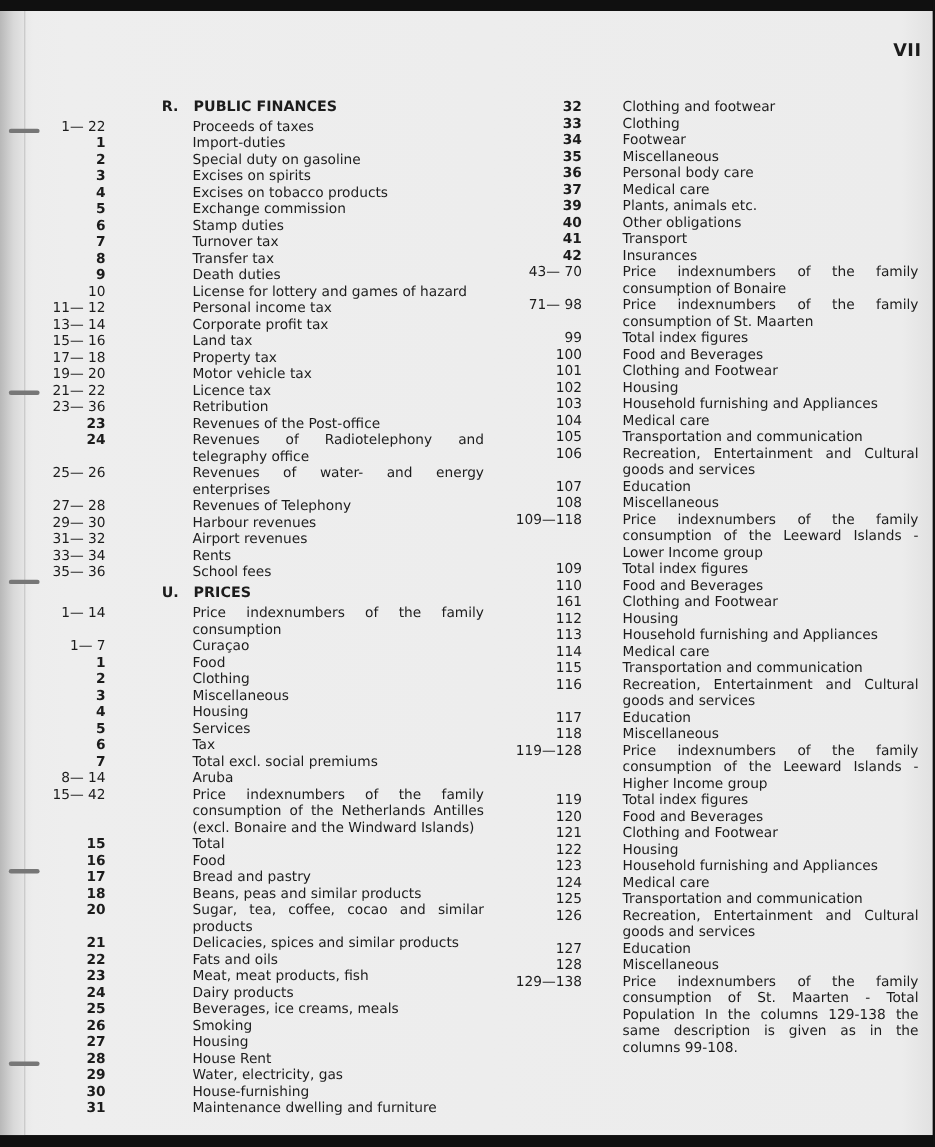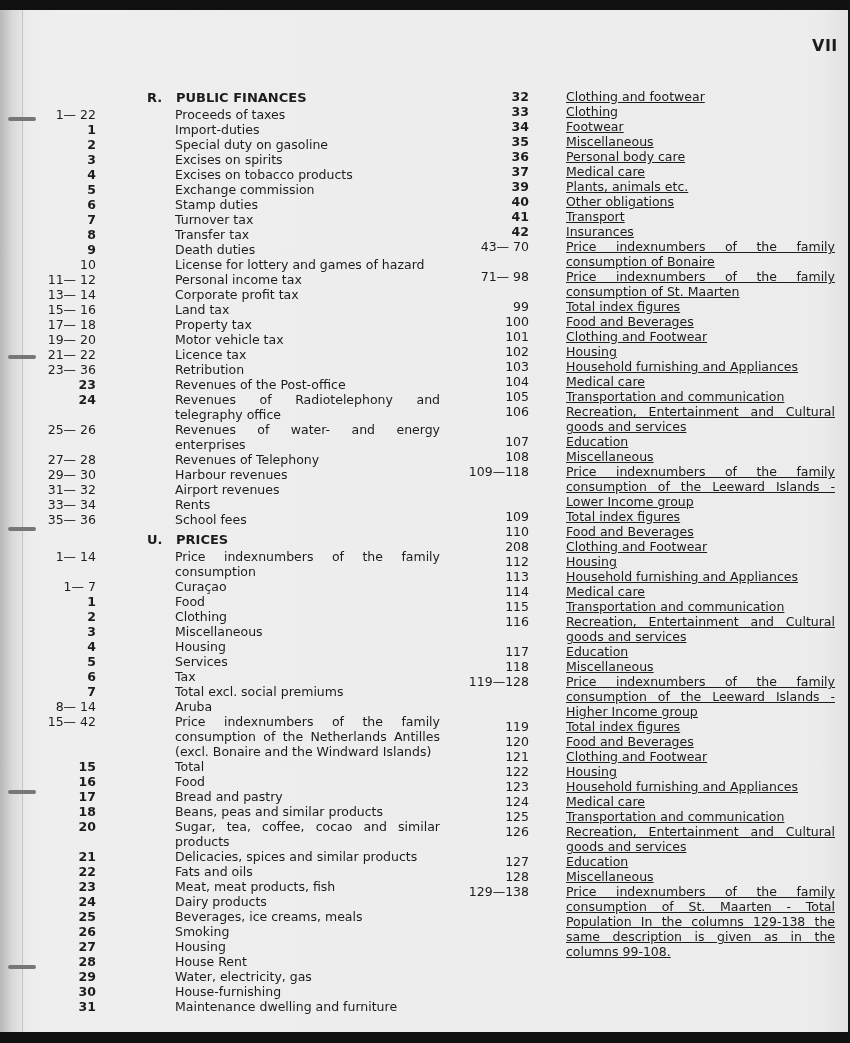--- a/index.html
+++ b/index.html
@@ -34,21 +34,21 @@
 
   .row { display: flex; font-size: 12.5px; line-height: 15px; }
   .num { flex: 0 0 auto; text-align: right; white-space: nowrap; }
   .col-left .num { width: 66px; }
   .col-right .num { width: 89px; }
   .num.bold { font-weight: bold; }
   .gap-left { width: 79px; flex: 0 0 79px; }
   .gap-right { width: 37px; flex: 0 0 37px; }
   .desc { flex: 1 1 auto; text-align: justify; }
   .col-left .desc { max-width: 265px; }
-  .col-right .desc { max-width: 270px; text-decoration: underline; }
+  .col-right .desc { max-width: 270px; }
   .section-head {
     font-size: 13px; font-weight: bold; line-height: 18px; margin-left: 117px;
     display: flex;
   }
   .section-letter { width: 29px; }
   .spacer-lg { height: 4px; }
 </style>
 </head>
 <body>
 
@@ -469,21 +469,21 @@
     <span class="num">109</span>
     <span class="gap-right"></span>
     <span class="desc">Total index figures</span>
   </div>
       <div class="row">
     <span class="num">110</span>
     <span class="gap-right"></span>
     <span class="desc">Food and Beverages</span>
   </div>
       <div class="row">
-    <span class="num">208</span>
+    <span class="num">161</span>
     <span class="gap-right"></span>
     <span class="desc">Clothing and Footwear</span>
   </div>
       <div class="row">
     <span class="num">112</span>
     <span class="gap-right"></span>
     <span class="desc">Housing</span>
   </div>
       <div class="row">
     <span class="num">113</span>

